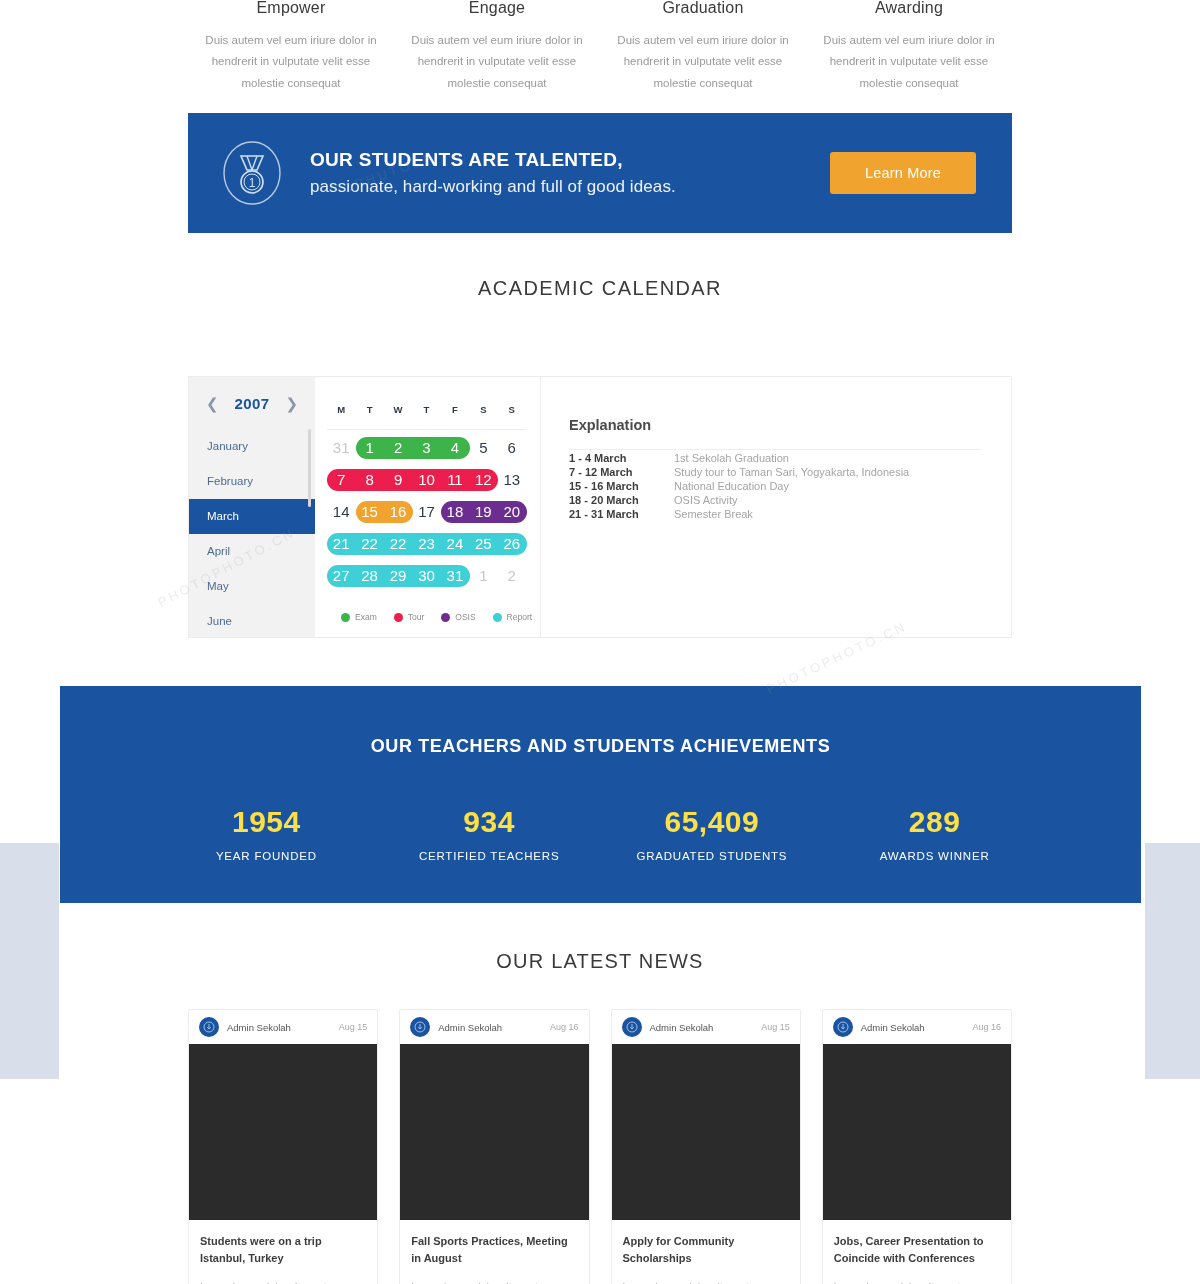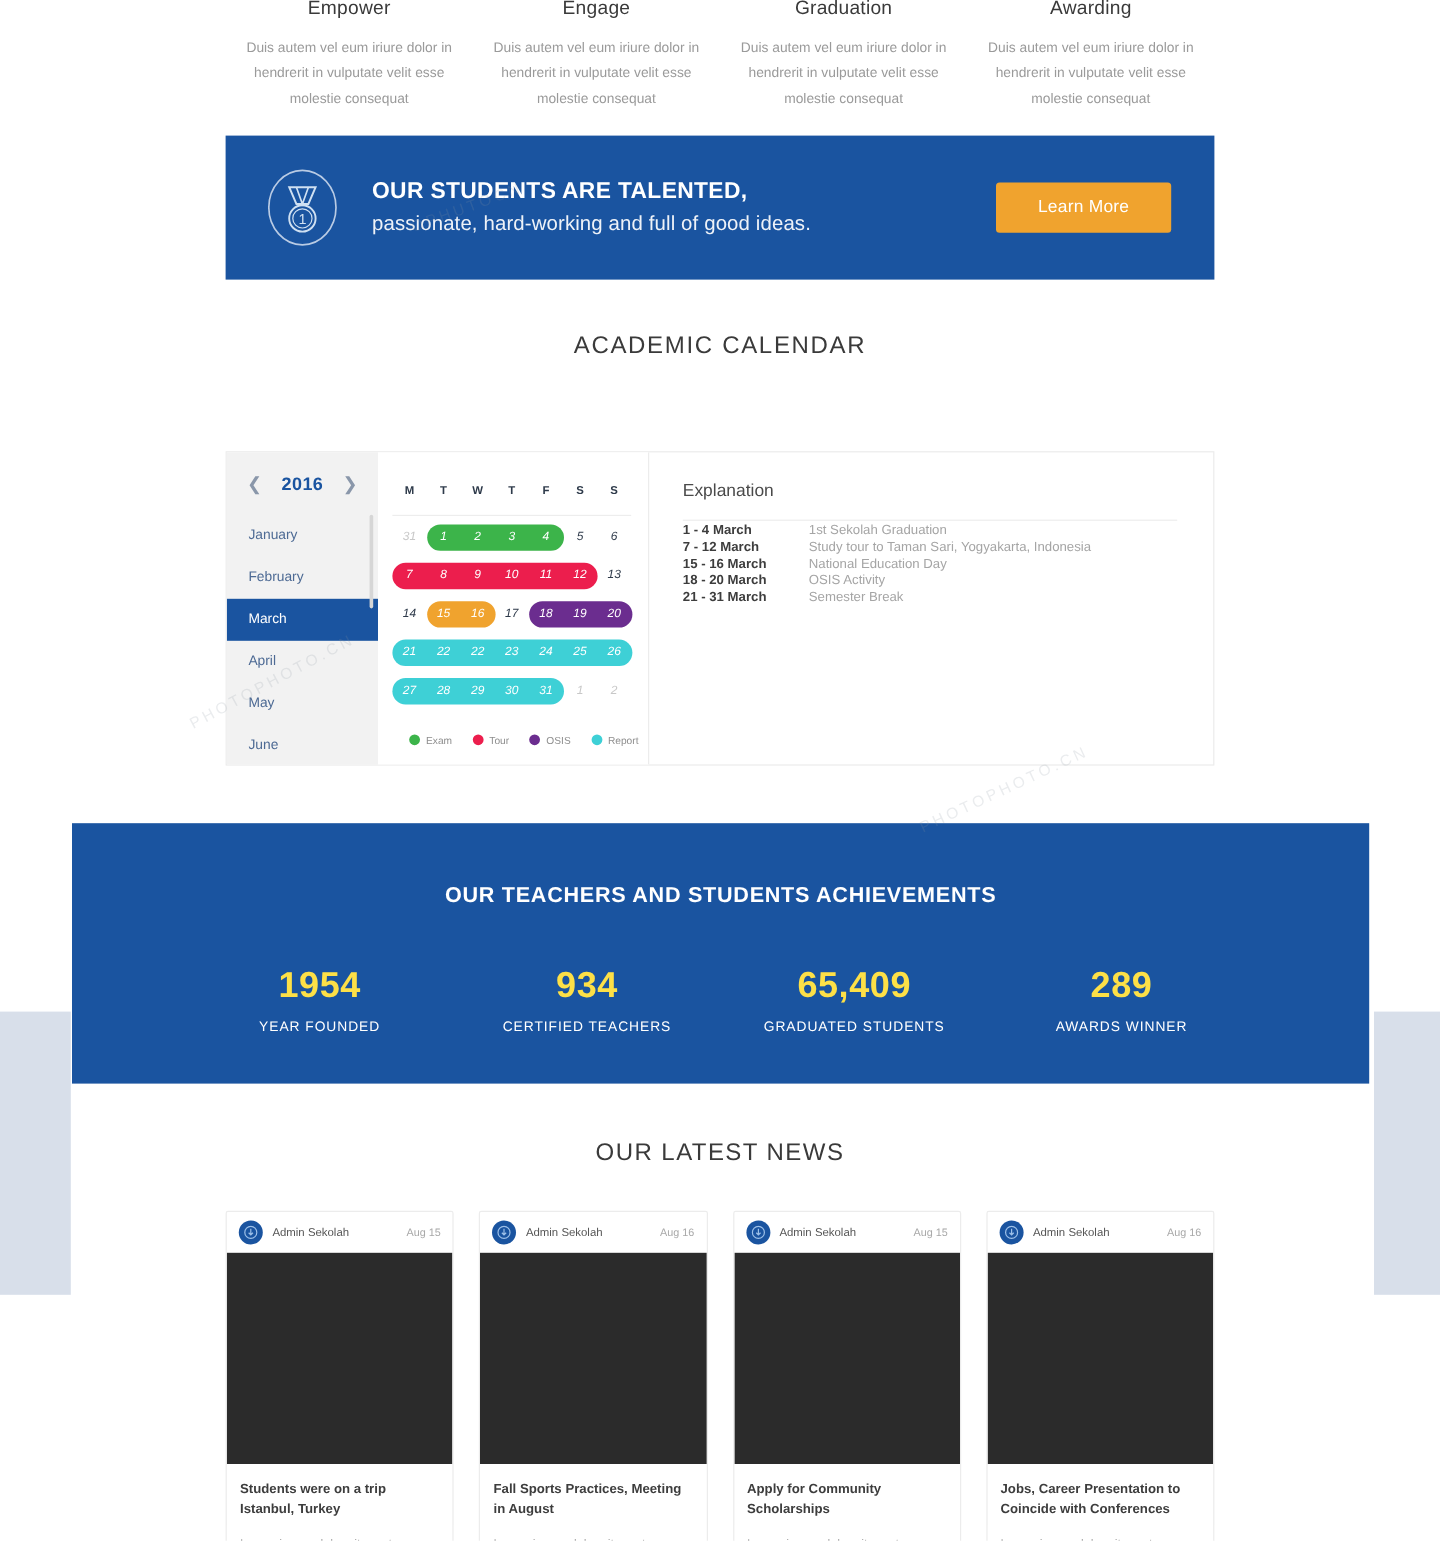--- a/index.html
+++ b/index.html
@@ -120,35 +120,35 @@
   .dow-rule { border-bottom: 1px solid #ededed; margin-top: 14px; }
   .week {
     position: relative; display: grid; grid-template-columns: repeat(7, 1fr);
     height: 26px; margin-top: 6px;
   }
   .pill {
     position: absolute; top: 1px; height: 22px; border-radius: 11px;
   }
   .day {
     position: relative; z-index: 2;
-    font-size: 10px; text-align: center; line-height: 24px; color: #2e3a4a; font-style: italic;
+    font-size: 15px; text-align: center; line-height: 24px; color: #2e3a4a;
   }
   .day.muted { color: #c8c8c8; }
   .day.on    { color: #ffffff; }
 
   .legend {
     display: flex; gap: 17px; padding: 22px 0 0 14px;
     align-items: center;
   }
-  .legend-item { display: flex; align-items: flex-start; gap: 5px; }
+  .legend-item { display: flex; align-items: center; gap: 5px; }
   .legend-dot { width: 9px; height: 9px; border-radius: 50%; }
   .legend-label { font-size: 8.5px; color: #8e8e8e; }
 
   .cal-expl { flex: 1 1 auto; padding: 24px 30px 0 28px; }
-  .expl-title { font-size: 14.5px; color: #4a4a4a; font-weight: 400; }
+  .expl-title { font-size: 14.5px; color: #4a4a4a; font-weight: 700; margin-top: 16px; }
   .expl-rule { border-bottom: 1px solid #ededed; margin-top: 16px; }
   .expl-row { display: flex; margin-top: 2px; }
   .expl-date {
     flex: 0 0 105px; font-size: 11px; font-weight: bold; color: #3d3d3d;
   }
   .expl-desc { font-size: 11px; color: #a5a5a5; }
 
   
   .stats {
     position: absolute; top: 686px; left: 60px;
@@ -258,21 +258,21 @@
 
   <div class="ac-head">
     <div class="ac-title">ACADEMIC CALENDAR</div>
   </div>
 
   <div class="cal">
 
     <div class="cal-months">
       <div class="cal-year">
         <span class="cal-arrow">❮</span>
-        <span class="cal-year-label">2016</span>
+        <span class="cal-year-label">2007</span>
         <span class="cal-arrow">❯</span>
       </div>
       <div class="month">January</div>
       <div class="month">February</div>
       <div class="month active">March</div>
       <div class="month">April</div>
       <div class="month">May</div>
       <div class="month">June</div>
       <div class="month-scrollbar"></div>
     </div>

